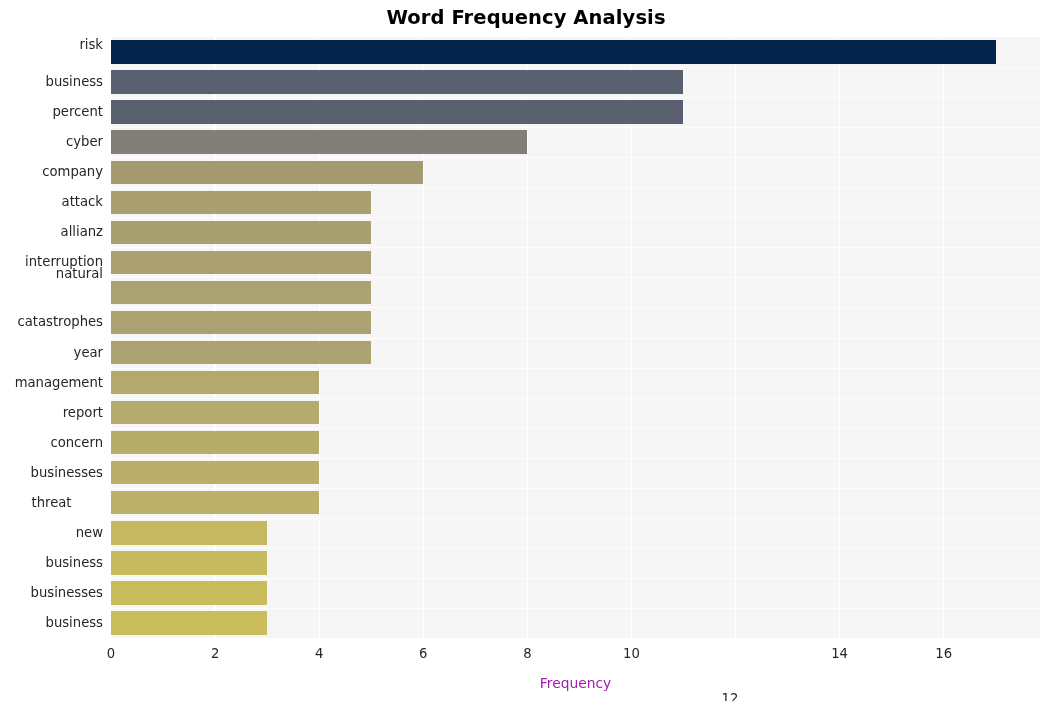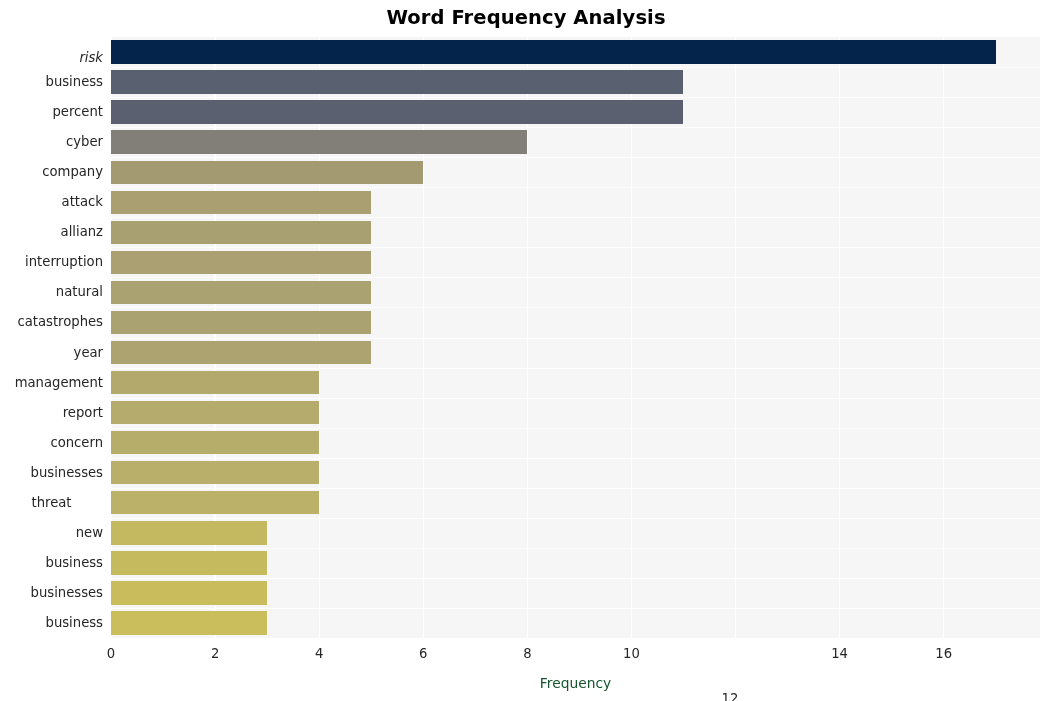--- a/index.html
+++ b/index.html
@@ -104,40 +104,40 @@
     transform: translateX(-50%);
     white-space: nowrap;
   }
   #xlabel {
     position: absolute;
     left: 111px;
     width: 929px;
     top: 37px;
     text-align: center;
     font-size: 13.8px;
-    color: #14532d;
+    color: #a21caf;
   }
 </style>
 </head>
 <body>
 
 <div id="figure">
 
   <div id="chart-title">Word Frequency Analysis</div>
 
   <div id="y-axis">
-      <div class="ytick" style="top: 14px; font-style: italic;">risk</div>
+      <div class="ytick" style="top: 1px;">risk</div>
       <div class="ytick" style="top: 38.075px;">business</div>
       <div class="ytick" style="top: 68.125px;">percent</div>
       <div class="ytick" style="top: 98.175px;">cyber</div>
       <div class="ytick" style="top: 128.225px;">company</div>
       <div class="ytick" style="top: 158.275px;">attack</div>
       <div class="ytick" style="top: 188.325px;">allianz</div>
       <div class="ytick" style="top: 218.375px;">interruption</div>
-      <div class="ytick" style="top: 248px; margin-left: 48px;">natural</div>
+      <div class="ytick" style="top: 230px; margin-left: 48px;">natural</div>
       <div class="ytick" style="top: 278.475px;">catastrophes</div>
       <div class="ytick" style="top: 308.525px;">year</div>
       <div class="ytick" style="top: 338.575px;">management</div>
       <div class="ytick" style="top: 368.625px;">report</div>
       <div class="ytick" style="top: 398.675px;">concern</div>
       <div class="ytick" style="top: 428.725px;">businesses</div>
       <div class="ytick" style="top: 458.775px; text-align: center;">threat</div>
       <div class="ytick" style="top: 488.825px;">new</div>
       <div class="ytick" style="top: 518.875px;">business</div>
       <div class="ytick" style="top: 548.925px;">businesses</div>

